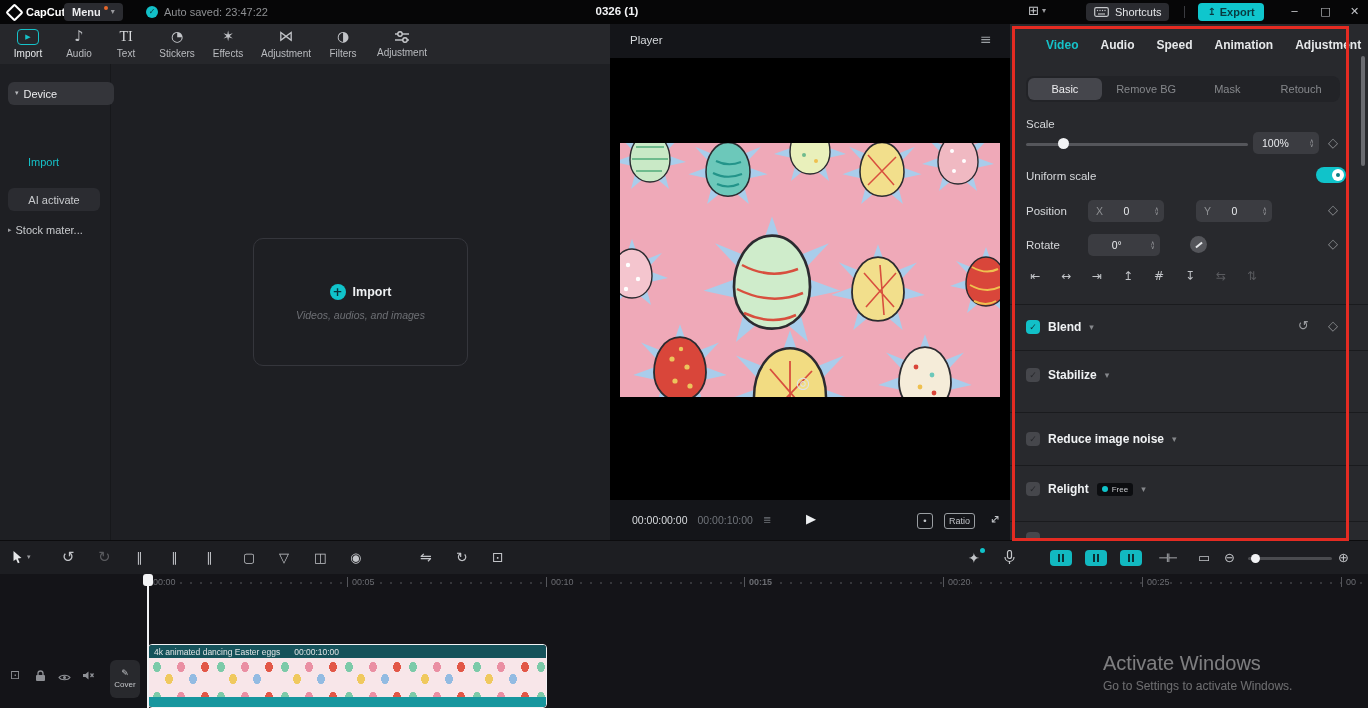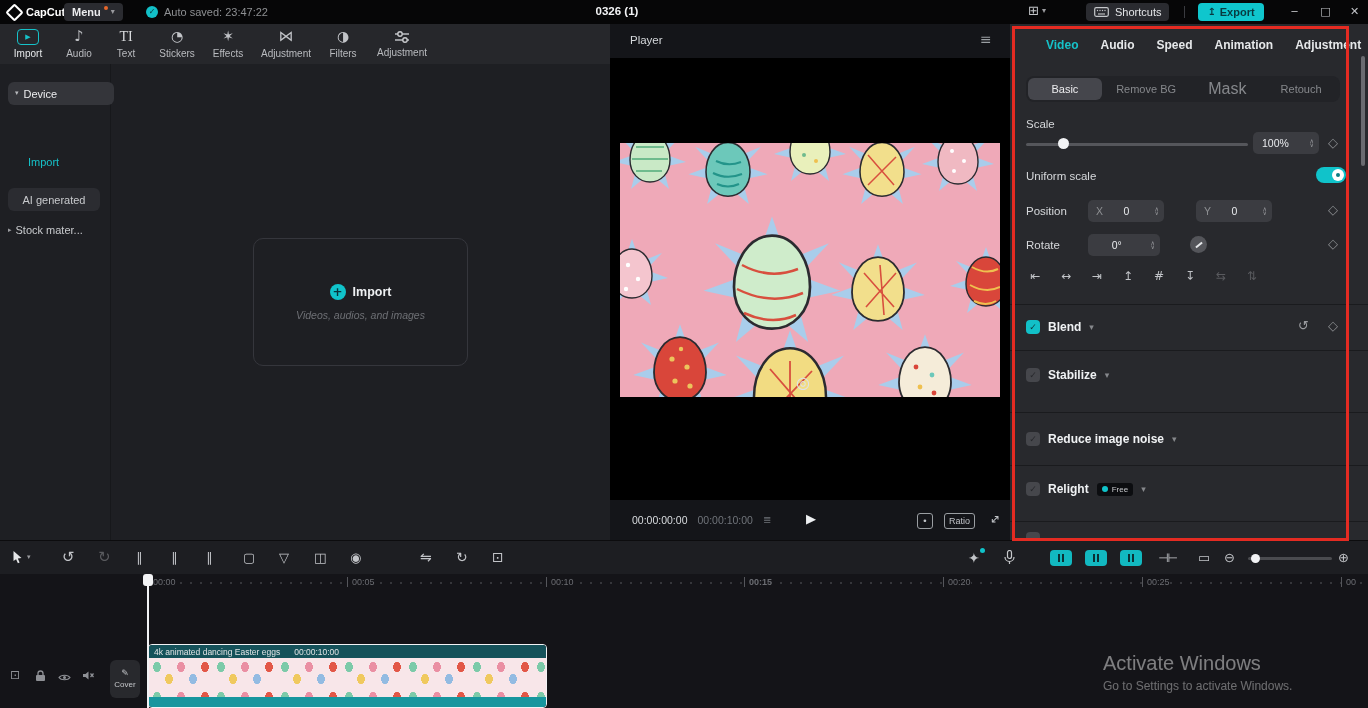--- a/index.html
+++ b/index.html
@@ -109,21 +109,21 @@
       </div>
     </div>
 
     <div class="a" style="left:0;top:40px;width:110px;height:476px;border-right:1px solid #17181b;">
       <div class="a f" style="left:8px;top:18px;width:92px;height:23px;background:#34353a;border-radius:6px;padding:0 7px;gap:5px;">
         <span class="ic" style="font-size:7px;color:#b8babd;">▾</span>
         <span style="font-size:11px;color:#ecedef;">Device</span>
       </div>
       <div class="a" style="left:28px;top:92px;font-size:11px;color:#16c2c9;">Import</div>
       <div class="a f" style="left:8px;top:124px;width:92px;height:23px;background:#2b2c31;border-radius:6px;justify-content:center;">
-        <span style="font-size:11px;color:#c8cacd;">AI generated</span>
+        <span style="font-size:11px;color:#c8cacd;">AI activate</span>
       </div>
       <div class="a f" style="left:8px;top:160px;gap:4px;">
         <span class="ic" style="font-size:7px;color:#9a9b9f;">▸</span>
         <span style="font-size:11px;color:#c8cacd;">Stock mater...</span>
       </div>
     </div>
 
     <div class="a" style="left:253px;top:214px;width:213px;height:126px;border:1px solid #35363c;border-radius:10px;display:flex;flex-direction:column;align-items:center;justify-content:center;gap:9px;">
       <div class="f" style="gap:7px;">
         <span class="ic" style="width:16px;height:16px;border-radius:50%;background:#10c3ca;color:#08343c;font-size:12px;font-weight:bold;display:flex;align-items:center;justify-content:center;">+</span>
@@ -234,21 +234,21 @@
       <span style="font-size:12px;font-weight:bold;color:#16c2c9;">Video</span>
       <span style="font-size:12px;font-weight:bold;color:#e6e8ea;">Audio</span>
       <span style="font-size:12px;font-weight:bold;color:#e6e8ea;">Speed</span>
       <span style="font-size:12px;font-weight:bold;color:#e6e8ea;">Animation</span>
       <span style="font-size:12px;font-weight:bold;color:#e6e8ea;">Adjustment</span>
     </div>
 
     <div class="a f" style="left:16px;top:52px;width:314px;height:26px;background:#222327;border-radius:8px;padding:2px;box-sizing:border-box;">
       <span style="flex:1;text-align:center;font-size:11px;color:#ececee;background:#45464c;border-radius:6px;line-height:22px;height:22px;">Basic</span>
       <span style="flex:1.2;text-align:center;font-size:11px;color:#86888c;line-height:22px;">Remove BG</span>
-      <span style="flex:1;text-align:center;font-size:16px;color:#86888c;line-height:22px;">Mask</span>
+      <span style="flex:1;text-align:center;font-size:11px;color:#86888c;line-height:22px;">Mask</span>
       <span style="flex:1;text-align:center;font-size:11px;color:#86888c;line-height:22px;">Retouch</span>
     </div>
 
     <span class="a rowlbl" style="left:16px;top:94px;">Scale</span>
     <div class="a" style="left:16px;top:119px;width:222px;height:3px;background:#55565b;border-radius:2px;"></div>
     <div class="a" style="left:48px;top:114px;width:11px;height:11px;border-radius:50%;background:#f2f3f5;"></div>
     <div class="a vbox" style="left:243px;top:108px;width:66px;">
       <span style="padding-left:9px;flex:1;">100%</span>
       <span class="stepper">
         <span>∧</span>

